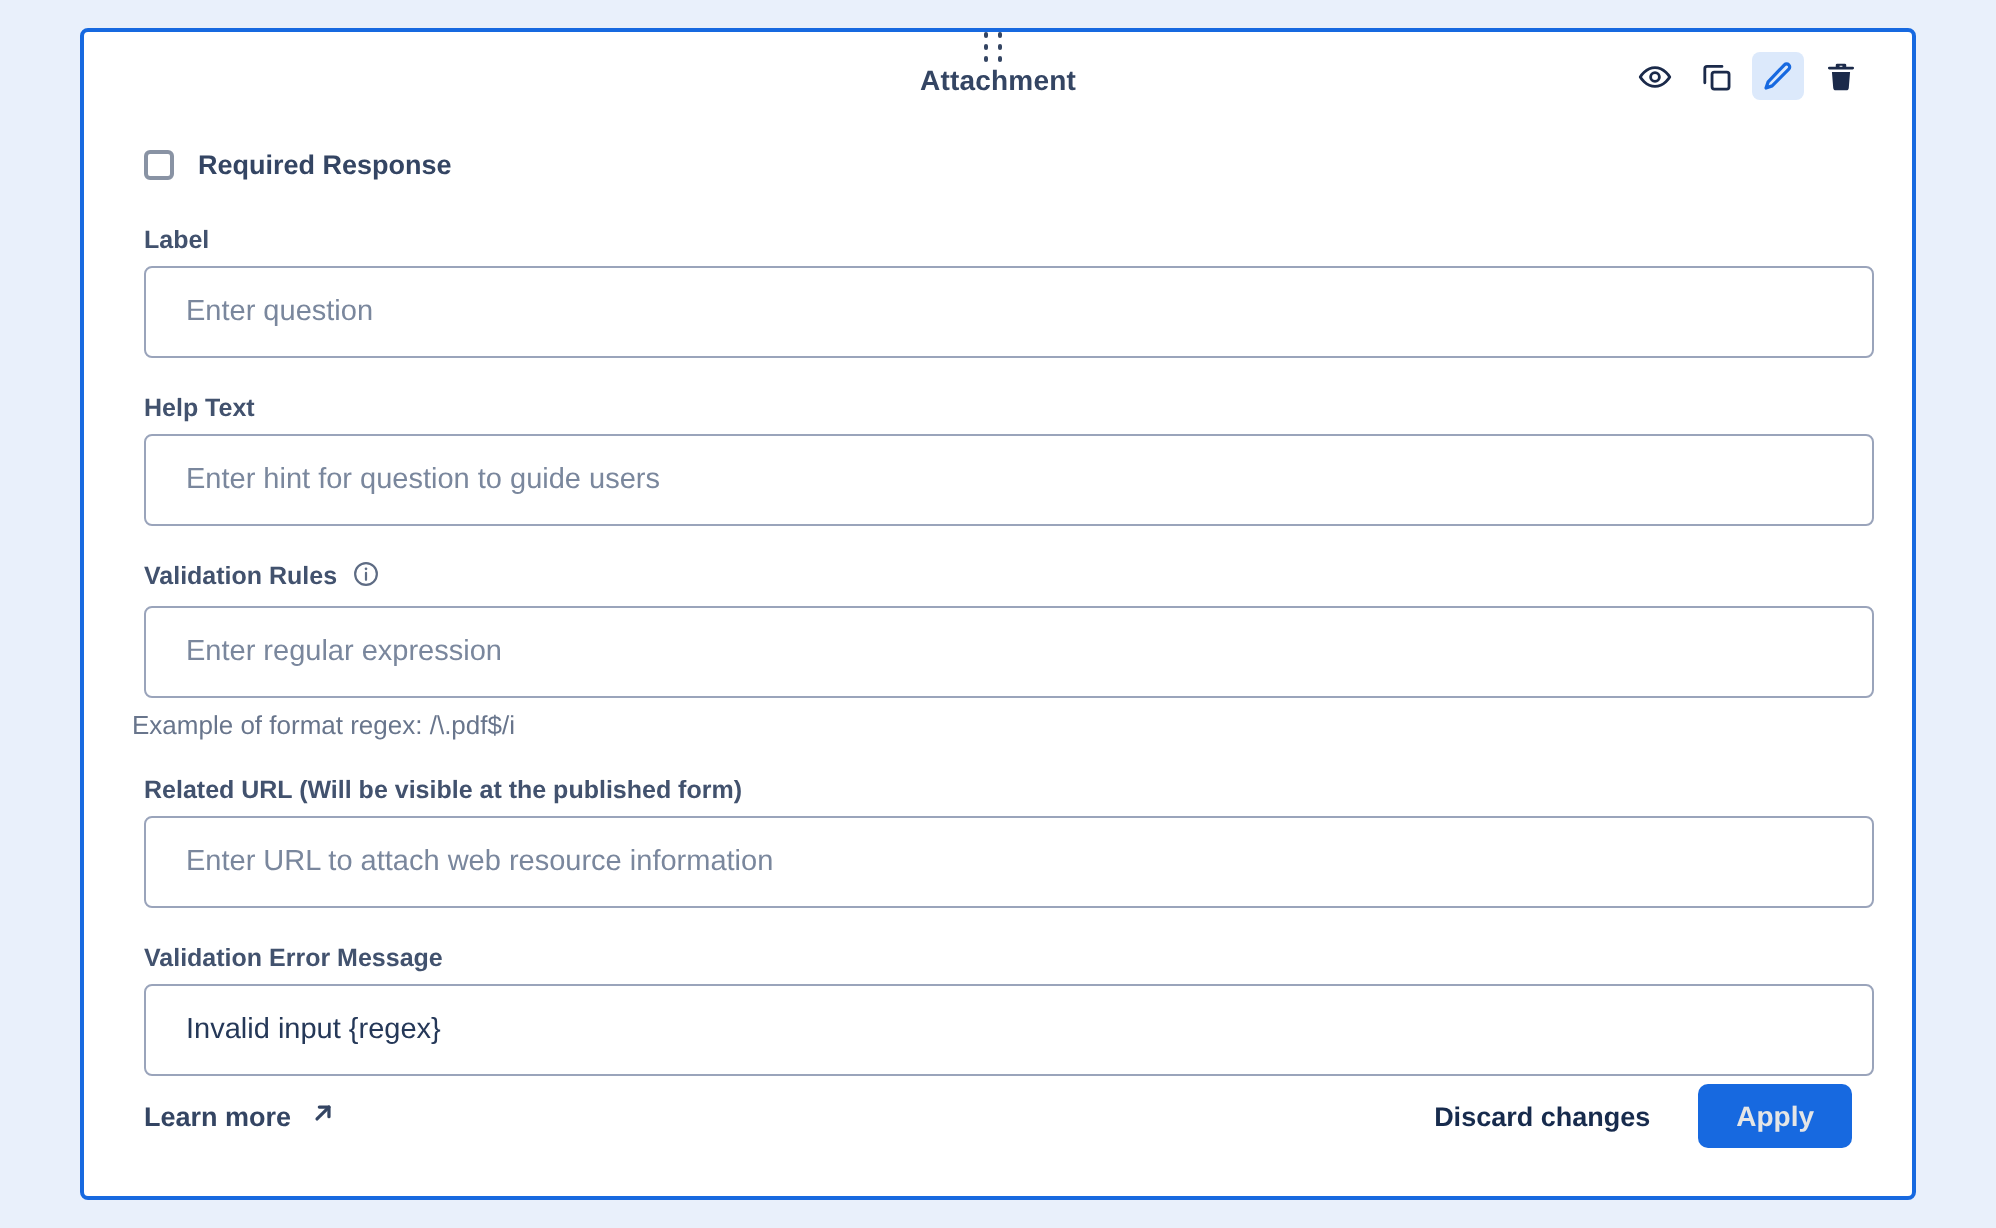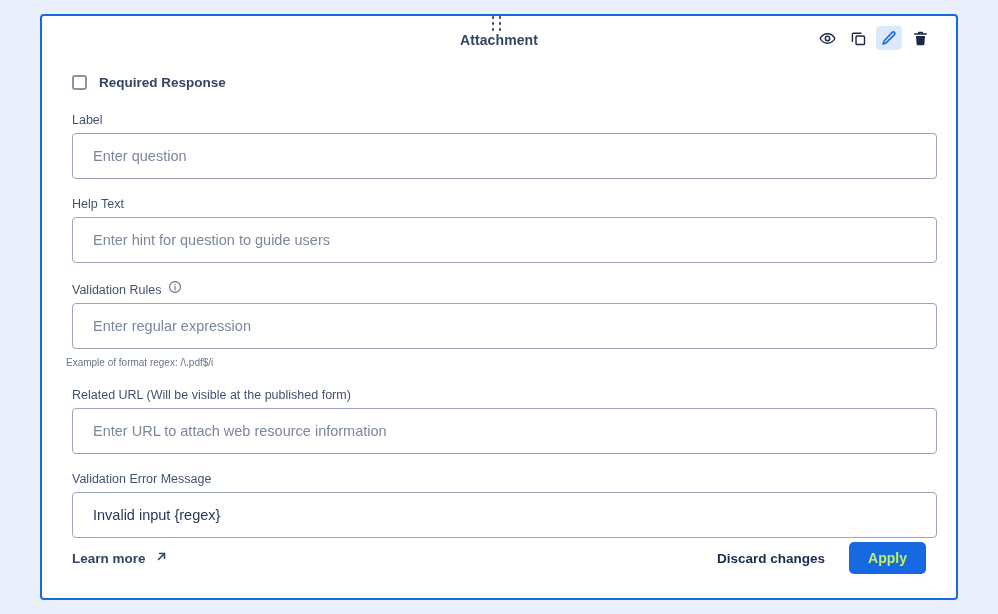--- a/index.html
+++ b/index.html
@@ -118,25 +118,25 @@
   .checkbox-label {
     font-size: 13.5px;
     font-weight: bold;
     color: #344563;
   }
 
   
   .field { padding-left: 11px; padding-right: 0; }
   .field-label {
     font-size: 12.5px;
-    font-weight: normal;
+    font-weight: bold;
     color: #42526e;
     margin: 0 0 5px 0;
     display: flex;
-    align-items: flex-end;
+    align-items: flex-start;
     gap: 7px;
     line-height: 16px;
   }
   .lbl-mt-1 { margin-top: 17px; }
 
   .input {
     box-sizing: border-box;
     width: 100%;
     height: 46px;
     border: 1px solid #9aa4bb;
@@ -162,21 +162,21 @@
     font-size: 14.5px;
     color: #253858;
     padding: 8px 9px;
     outline: none;
     resize: none;
     display: block;
   }
   .textarea::placeholder { color: #7a879d; opacity: 1; }
 
   .hint {
-    font-size: 10px;
+    font-size: 13px;
     color: #68758c;
     margin: 6px 0 0 -6px;
     line-height: 15px;
   }
 
   .info-icon { display: block; }
 
   
   .card-footer {
     position: absolute;
@@ -215,21 +215,21 @@
     cursor: pointer;
     padding: 6px 2px;
   }
   .btn-apply {
     background: #1769e0;
     border: none;
     border-radius: 5px;
     font-family: "Liberation Sans", sans-serif;
     font-size: 14px;
     font-weight: bold;
-    color: #bef264;
+    color: #e5e5e5;
     padding: 0 19px;
     height: 32px;
     cursor: pointer;
     line-height: 32px;
   }
 </style>
 </head>
 <body>
 
 <div class="page">

